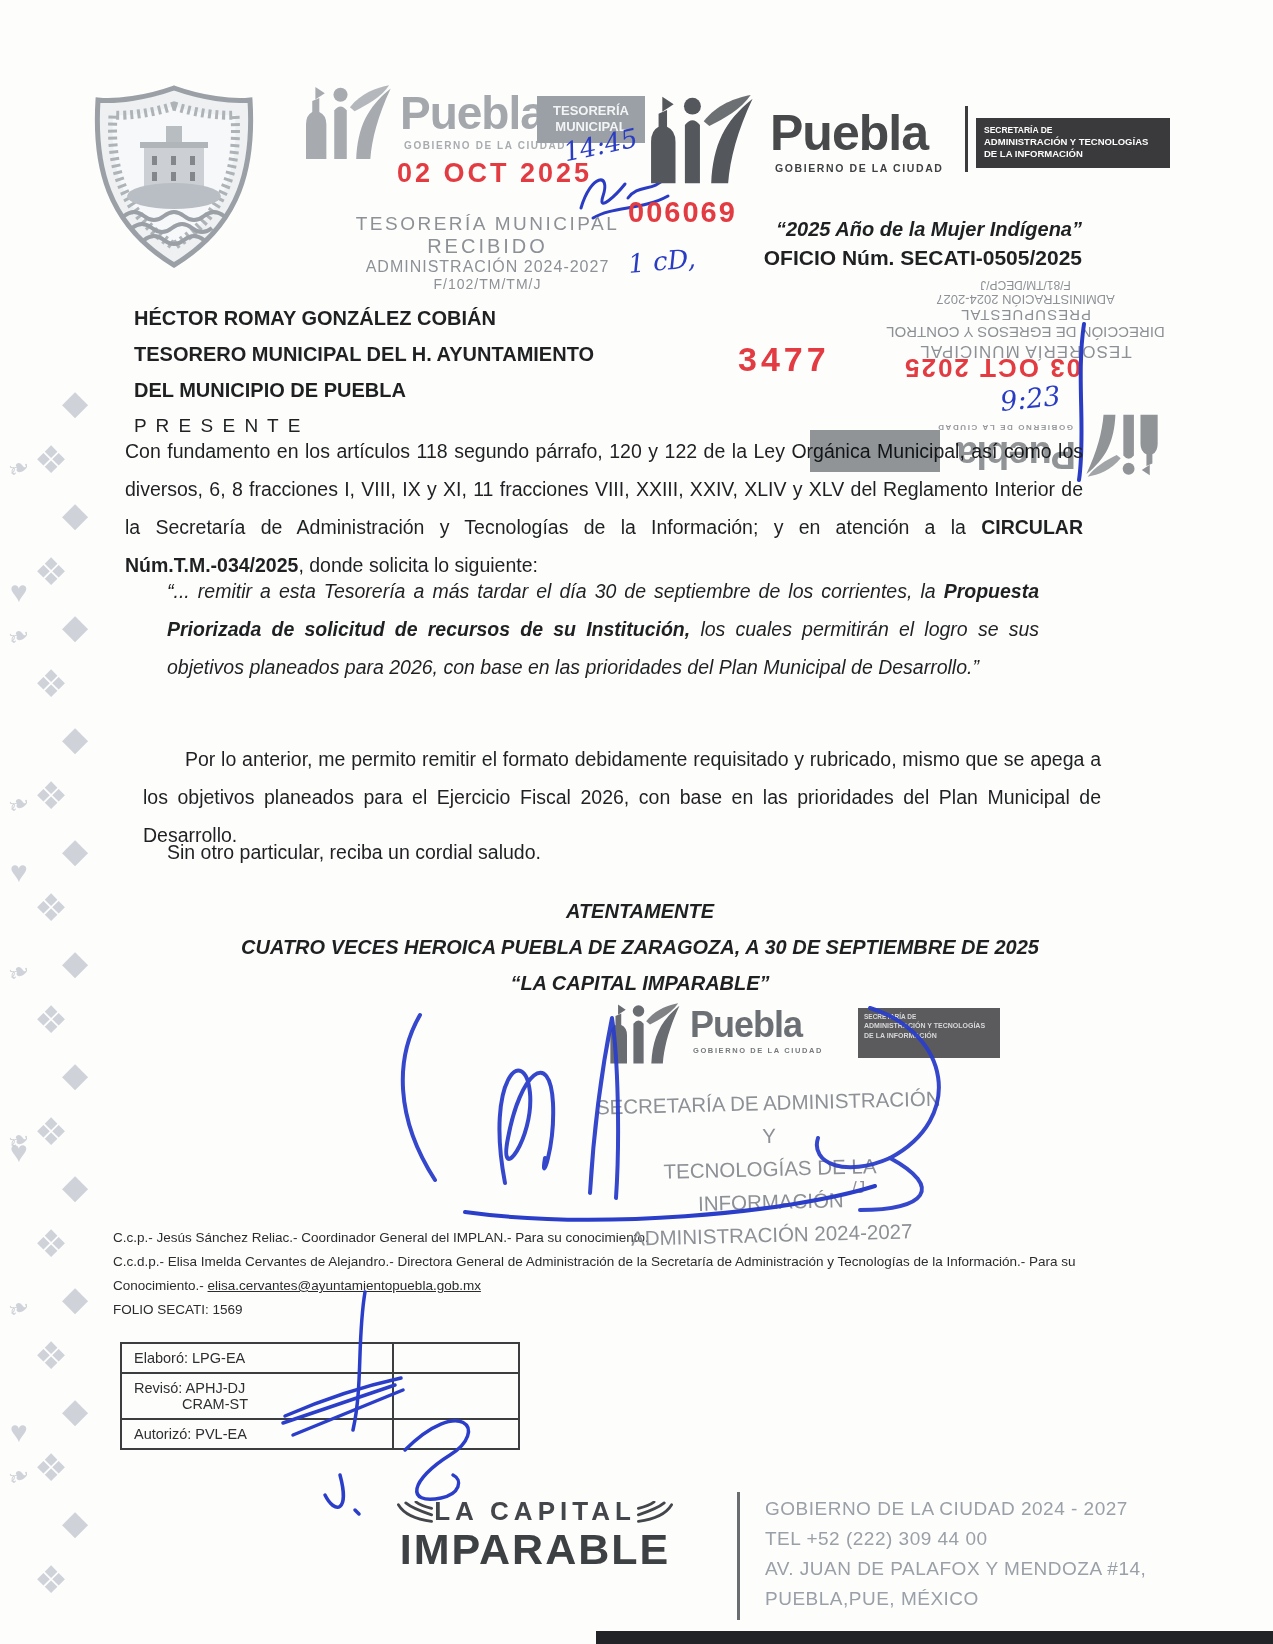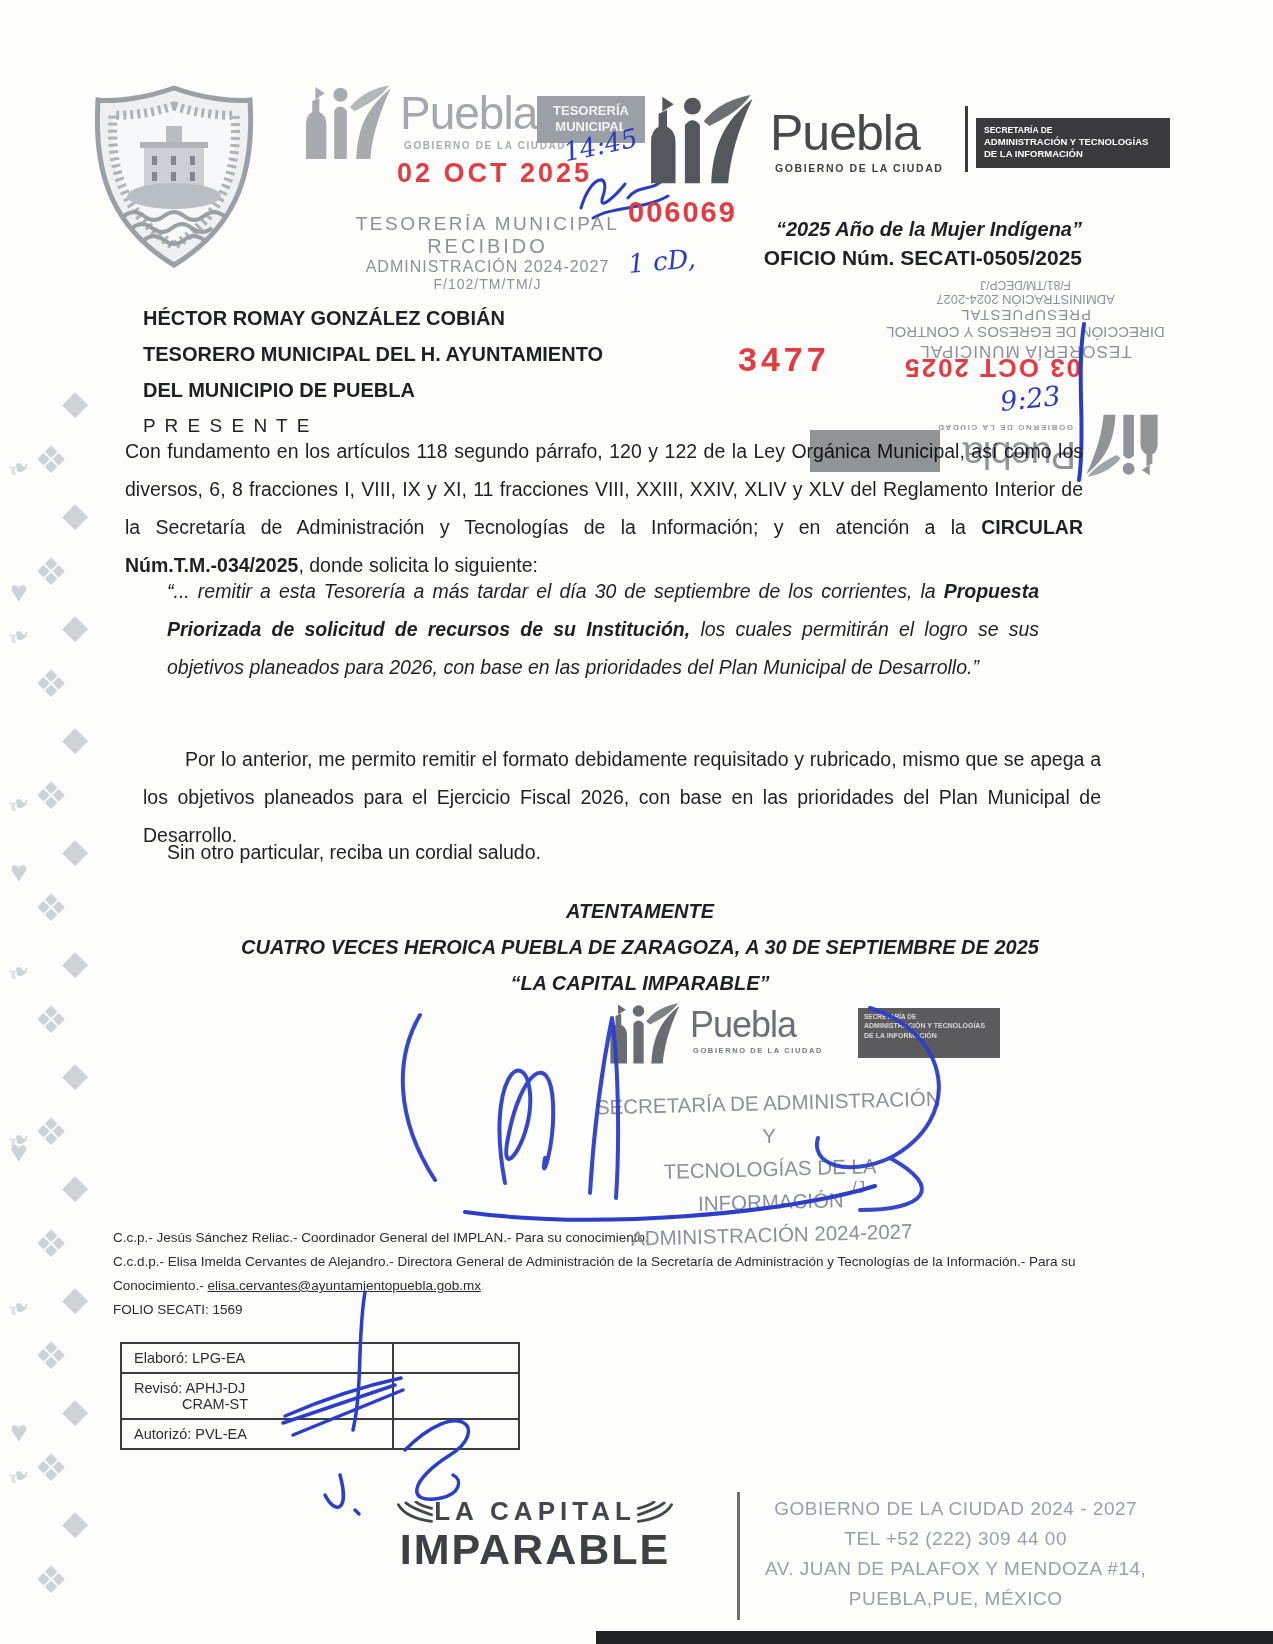--- a/index.html
+++ b/index.html
@@ -8,21 +8,21 @@
     background:#fdfdfc;overflow:hidden;
     font-family:"Liberation Sans",sans-serif;color:#1f2022;
   }
   
   .margin-pattern{position:absolute;left:6px;top:385px;width:118px;height:1235px;overflow:hidden;}
   .margin-pattern span{position:absolute;color:#c8ccd3;opacity:.85;line-height:1;}
   
   .shield{position:absolute;left:92px;top:84px;width:165px;height:185px;}
   
   .cluster{display:block;}
-  .brand-word{font-weight:400;letter-spacing:-1px;}
+  .brand-word{font-weight:700;letter-spacing:-1px;}
   .brand-sub{font-weight:700;letter-spacing:1.6px;}
   .received-logo .brand-word{font-size:46px;color:#a4a8ad;}
   .received-logo .brand-sub{font-size:10px;color:#a8acb1;}
   .gray-box{background:#9aa0a5;color:#f3f4f5;font-weight:700;text-align:center;line-height:1.25;}
   .black-box{background:#3a3a3c;color:#fdfdfd;font-weight:700;line-height:1.3;}
   
   .stamp-gray{color:#8d9196;text-align:center;}
   .red{color:#e23b41;font-weight:700;}
   .ink{color:#2a3cc4;}
   .hand{font-family:"DejaVu Serif",serif;font-style:italic;}
@@ -32,21 +32,21 @@
   .addr{font-size:20px;font-weight:700;line-height:36px;}
   .center{text-align:center;}
   b{font-weight:700;}
   a.email{color:#2b2c2e;text-decoration:underline;}
   .small{font-size:13.5px;line-height:24px;color:#2b2c2e;}
   
   .app-table{position:absolute;left:120px;top:1342px;width:400px;border:2px solid #3c3d3f;border-collapse:collapse;}
   .app-table td{border:2px solid #3c3d3f;font-size:14.5px;color:#2e2f31;padding:6px 0 6px 12px;}
   .app-table td.blank{width:112px;}
   
-  .footer-info{font-size:19px;line-height:30px;color:#9aa0a7;letter-spacing:.5px;text-align:center;}
+  .footer-info{font-size:19px;line-height:30px;color:#9aa0a7;letter-spacing:.5px;}
   .abs{position:absolute;}
   svg.lines{fill:none;stroke-linecap:round;stroke-linejoin:round;}
 </style>
 </head>
 <body>
 
 <svg width="0" height="0" style="position:absolute">
   <defs>
     <symbol id="talavera" viewBox="0 0 130 100">
       <path d="M26,4 L26,20 L38,12 Z"></path>
@@ -175,21 +175,21 @@
 
   <div class="abs" style="left:803px;top:404px;width:365px;height:78px;transform:rotate(180deg);opacity:.85;mix-blend-mode:multiply;z-index:3;">
     <svg class="cluster abs" style="left:0;top:4px;width:88px;height:66px;color:#7e8287" viewBox="0 0 130 100">
         <use href="#talavera" fill="currentColor"></use>
       </svg>
     <div class="abs brand-word" style="left:92px;top:6px;font-size:38px;color:#7e8287;">Puebla</div>
     <div class="abs brand-sub" style="left:95px;top:50px;font-size:8px;color:#85898e;">GOBIERNO DE LA CIUDAD</div>
     <div class="abs" style="left:228px;top:10px;width:130px;height:42px;background:#7e8287;"></div>
   </div>
 
-  <div class="abs addr" style="left:143px;top:300px;">
+  <div class="abs addr" style="left:134px;top:300px;">
     <div>HÉCTOR ROMAY GONZÁLEZ COBIÁN</div>
     <div>TESORERO MUNICIPAL DEL H. AYUNTAMIENTO</div>
     <div>DEL MUNICIPIO DE PUEBLA</div>
     <div style="font-weight:500;font-size:19px;letter-spacing:2px;">P R E S E N T E</div>
   </div>
 
   <p class="abs doc-text" style="left:125px;top:432px;width:958px;margin:0;">
     <span>Con fundamento en los artículos 118 segundo párrafo, 120 y 122 de la Ley Orgánica Municipal, así como los diversos, 6, 8 fracciones I, VIII, IX y XI, 11 fracciones VIII, XXIII, XXIV, XLIV y XLV del Reglamento Interior de la Secretaría de Administración y Tecnologías de la Información; y en atención a la </span><b>CIRCULAR Núm.T.M.-034/2025</b><span>, donde solicita lo siguiente:</span>
   </p>
 

